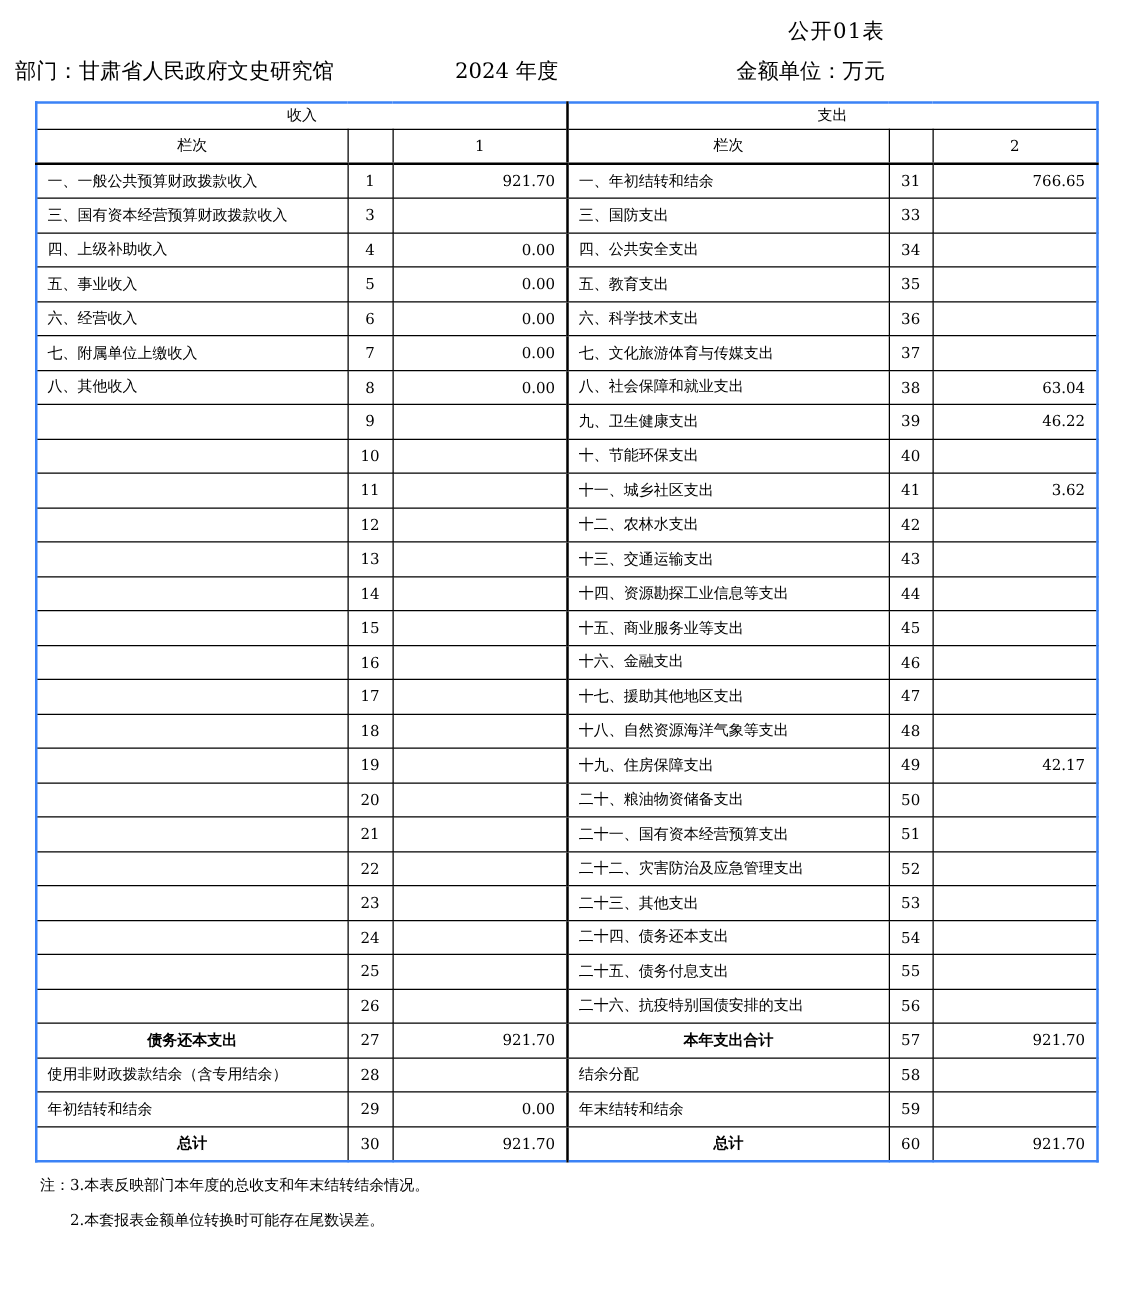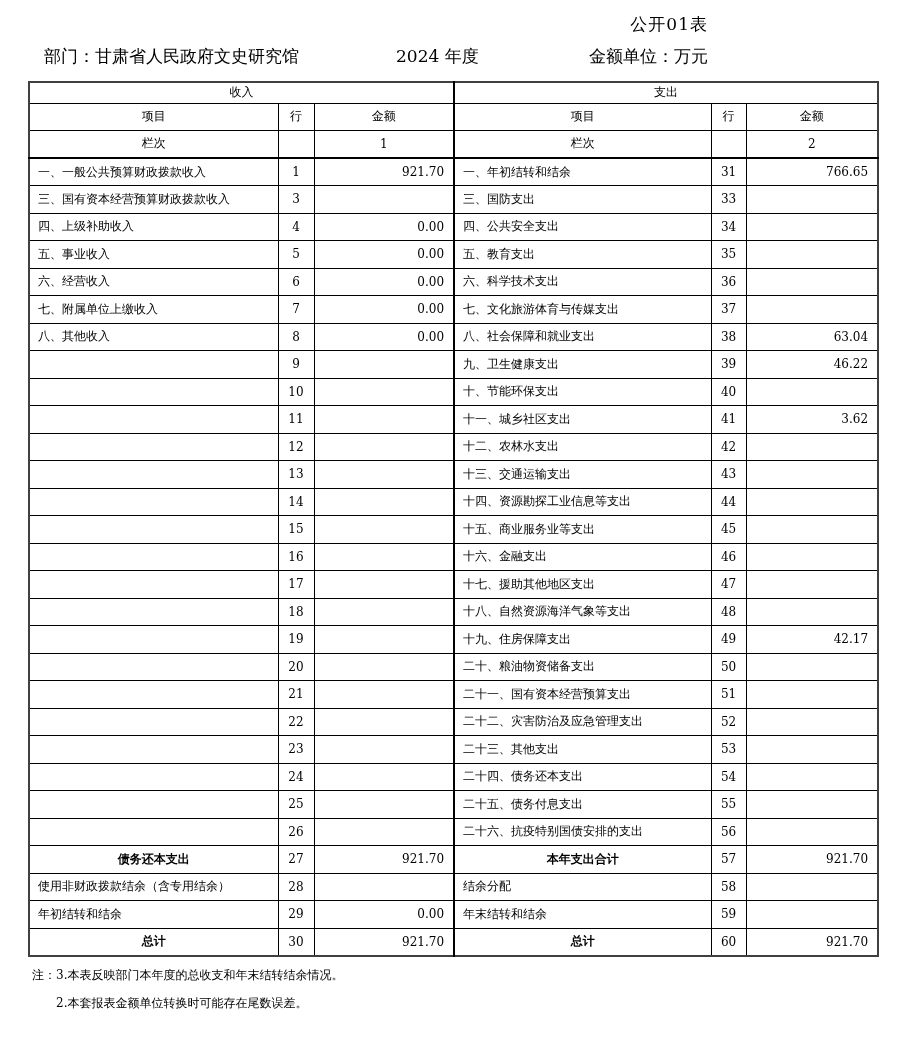--- a/index.html
+++ b/index.html
@@ -16,32 +16,32 @@
 
   .table-code {
     text-align: right;
     padding: 13px 24px 0 0;
     font-size: 17px;
     letter-spacing: 1px;
   }
   .meta-row {
     display: flex;
     align-items: flex-start;
-    margin: 9px 24px 13px 44px;
+    margin: 9px 24px 13px 12px;
     font-size: 17px;
   }
   .meta-year { margin-left: 97px; }
   .meta-unit { margin-left: auto; }
 
   table.budget {
     margin-left: 28px;
     width: 849px;
     border-collapse: collapse;
     table-layout: fixed;
-    border: 2px solid #404040;
+    border: 2px solid #3b82f6;
     font-size: 12px;
   }
   table.budget th, table.budget td {
     border: 1px solid #000000;
     vertical-align: middle;
     overflow: hidden;
     white-space: nowrap;
     font-weight: normal;
   }
   col.c-item-l  { width: 249px; }
@@ -91,28 +91,20 @@
         <col class="c-amt-l">
       <col class="c-item-r">
         <col class="c-row-r">
         <col class="c-amt-r">
     </colgroup>
     <thead>
       <tr class="h-section">
         <th colspan="3" class="center">收入</th>
         <th colspan="3" class="center divider">支出</th>
       </tr>
-      <tr class="h-cols">
-        <th class="center">项目</th>
-        <th class="center">行</th>
-        <th class="center">金额</th>
-        <th class="center divider">项目</th>
-        <th class="center">行</th>
-        <th class="center">金额</th>
-      </tr>
       <tr class="h-lanci">
         <td class="center">栏次</td>
         <td></td>
         <td class="center">1</td>
         <td class="center divider">栏次</td>
         <td></td>
         <td class="center">2</td>
       </tr>
     </thead>
     <tbody id="rows">

